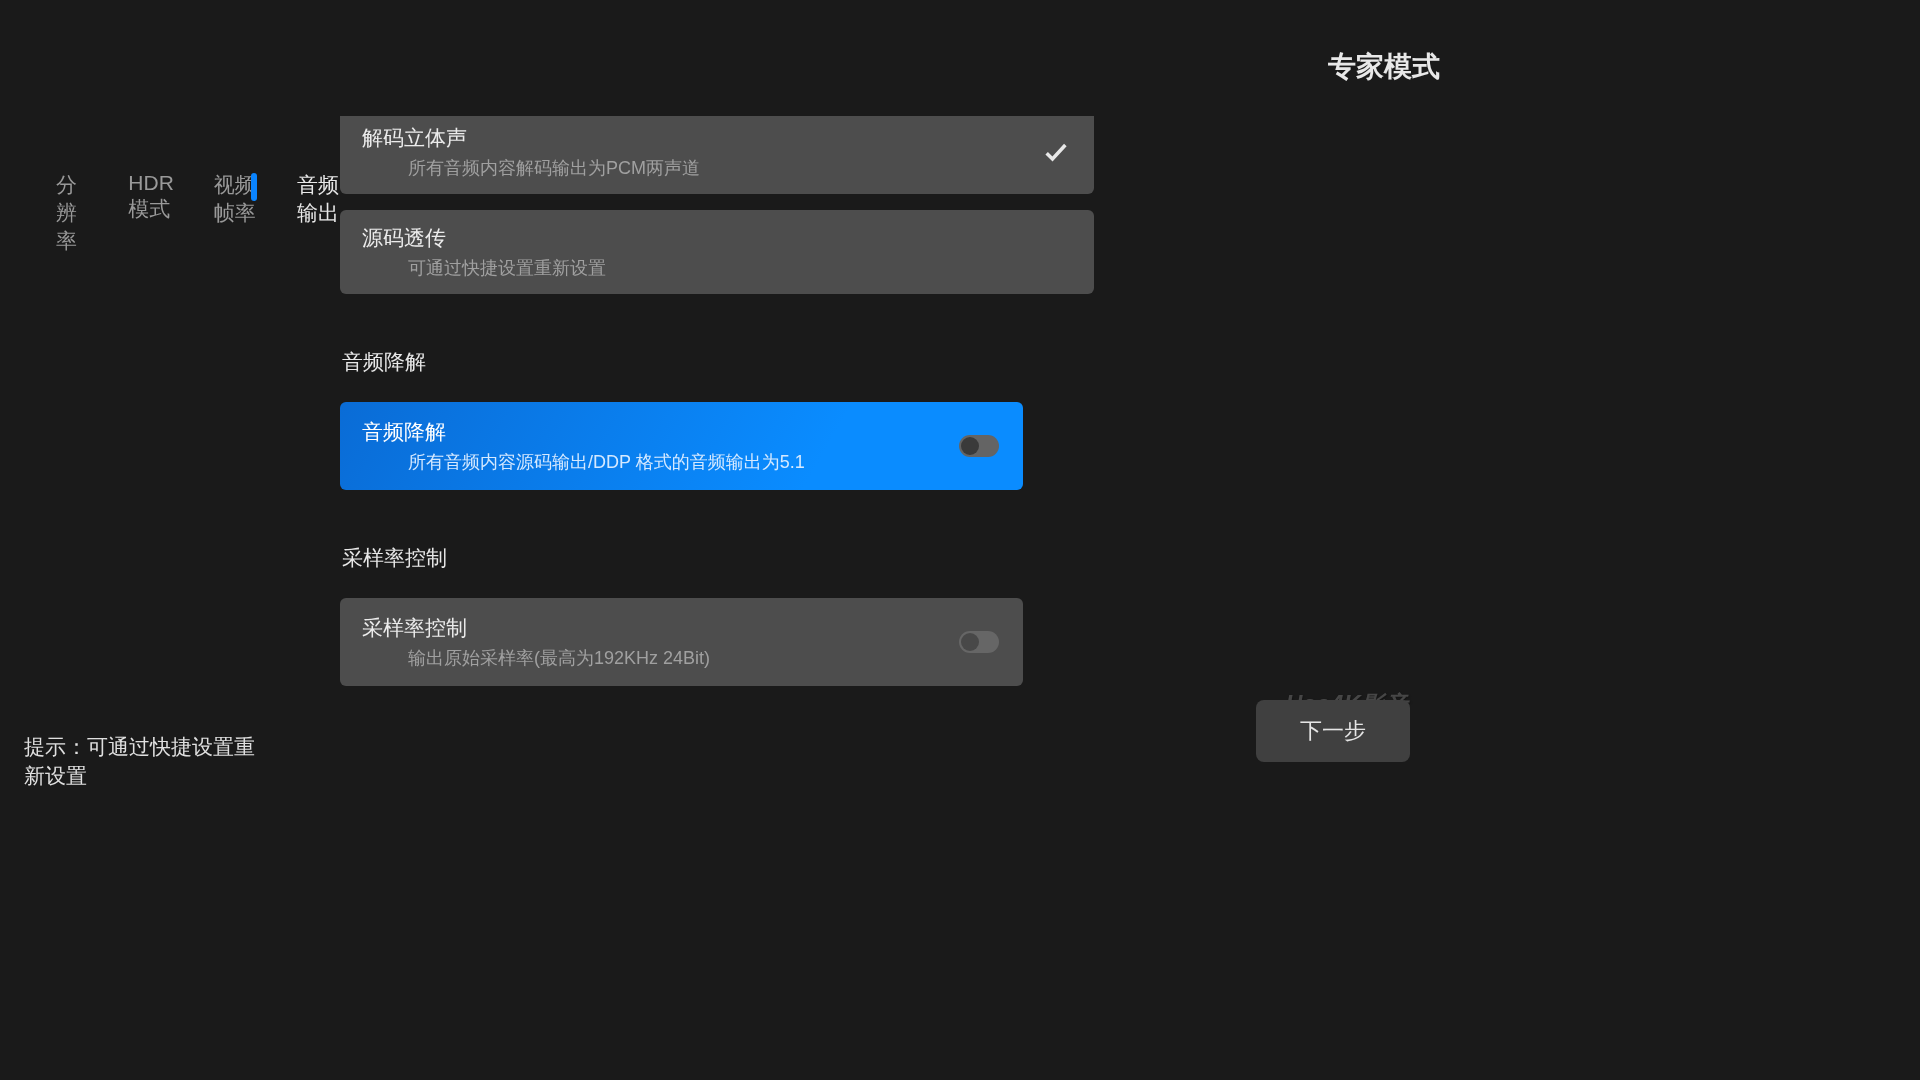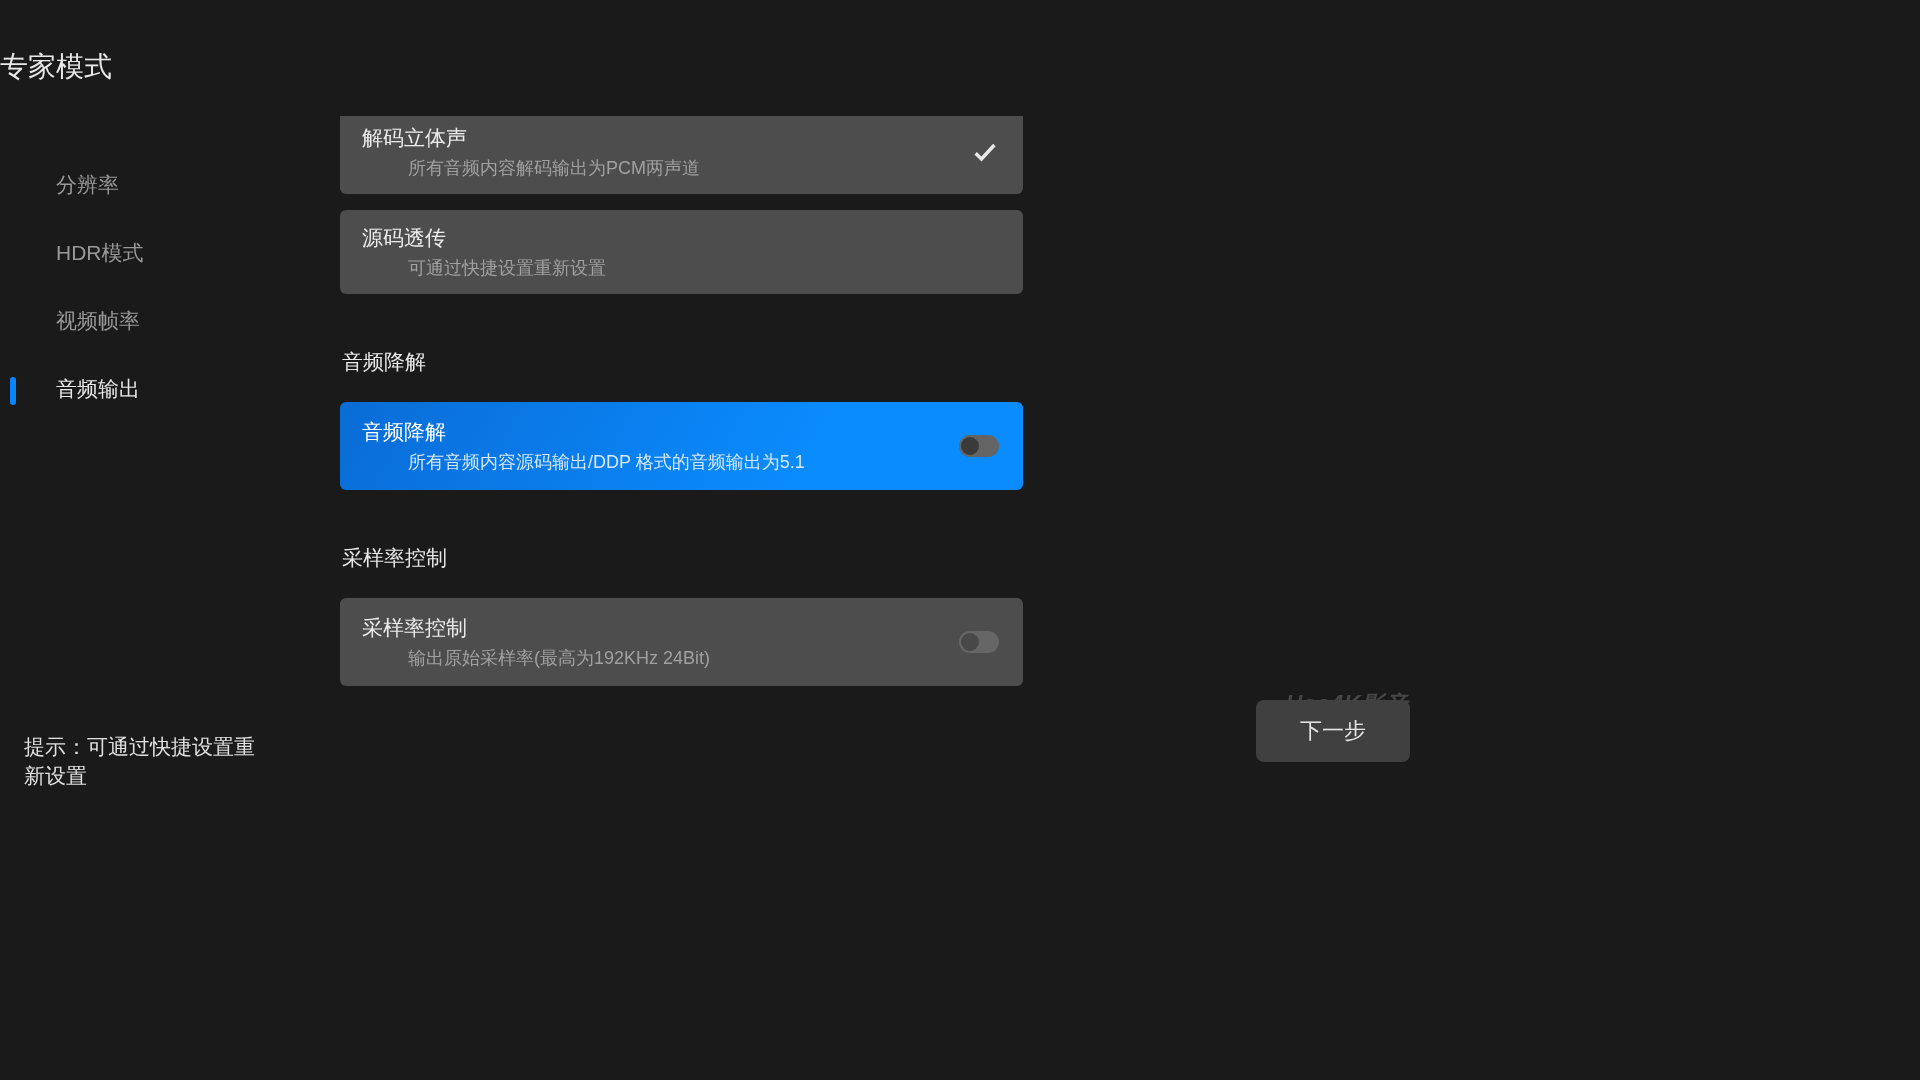--- a/index.html
+++ b/index.html
@@ -12,39 +12,40 @@
       width: 1440px;
       height: 810px;
       background-color: #1a1a1a;
       font-family: "PingFang SC", "Microsoft YaHei", Arial, sans-serif;
       color: #e0e0e0;
       overflow: hidden;
       position: relative;
     }
     
     .page-title {
-      text-align: left;
+      text-align: right;
       font-size: 28px;
-      font-weight: 400;
+      font-weight: 700;
       color: #e8e8e8;
       padding-top: 48px;
       padding-bottom: 30px;
+      margin-left: 26px;
     }
     
     .container {
       display: flex;
       height: calc(100% - 108px);
     }
     
     .sidebar {
       width: 340px;
       padding-left: 56px;
       padding-top: 55px;
       display: flex;
-      flex-direction: column;
+      flex-direction: row;
       gap: 40px;
     }
     
     .sidebar-item {
       font-size: 21px;
       color: #999;
       cursor: pointer;
       position: relative;
     }
     
@@ -69,21 +70,21 @@
     }
     
     .option-card {
       background-color: #4d4d4d;
       border-radius: 6px;
       padding: 14px 22px 14px 22px;
       margin-bottom: 16px;
       display: flex;
       align-items: center;
       justify-content: space-between;
-      width: 683px;
+      width: 754px;
       cursor: pointer;
       gap: 8px;
     }
     
     .option-card.first {
       border-top-left-radius: 0;
       border-top-right-radius: 0;
       padding-top: 8px;
     }
     

